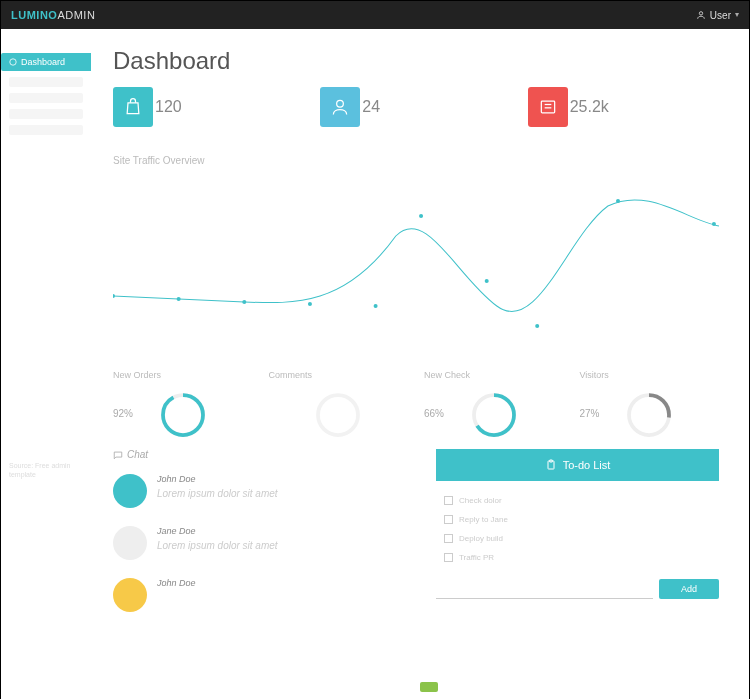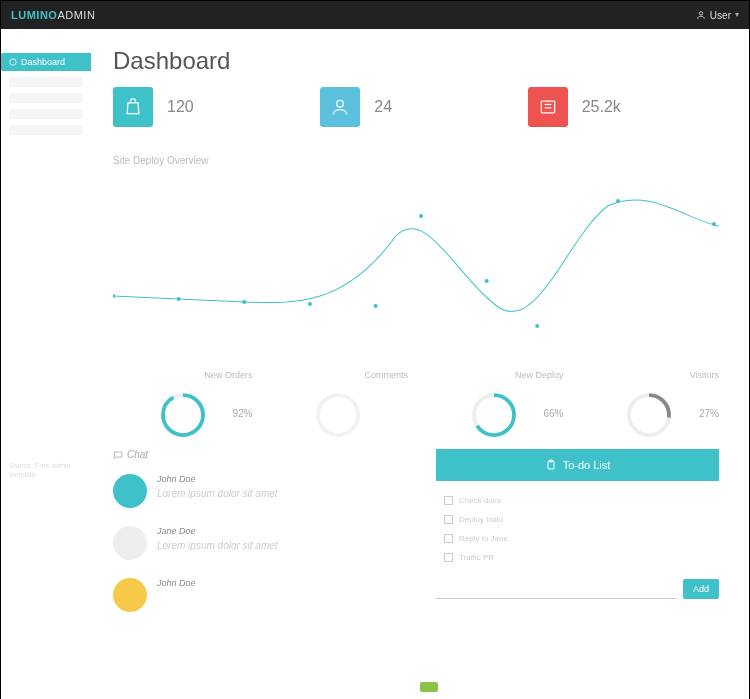--- a/index.html
+++ b/index.html
@@ -13,53 +13,53 @@
     .user-menu svg { width: 10px; height: 10px; }
     .caret { font-size: 8px; color: #aaa; }
     .layout { display: flex; min-height: 671px; }
     .sidebar { width: 90px; background: #fff; padding-top: 24px; }
     .side-item { font-size: 9px; color: #fff; background: #3fc1c9; padding: 4px 8px; border-radius: 2px 0 0 2px; display: flex; align-items: center; gap: 4px; margin-bottom: 6px; }
     .side-item svg { width: 8px; height: 8px; }
     .side-faint { height: 10px; margin: 6px 8px; background: #f5f5f5; border-radius: 2px; }
     .main { flex: 1; padding: 18px 30px 20px 22px; position: relative; }
     .page-title { font-size: 24px; font-weight: 400; color: #555; margin-bottom: 12px; }
     .stats { display: flex; gap: 16px; margin-bottom: 28px; }
-    .stat { flex: 1; display: flex; align-items: center; gap: 14px; }
+    .stat { flex: 1; display: flex; align-items: center; gap: 2px; }
     .stat-icon { width: 40px; height: 40px; border-radius: 3px; display: flex; align-items: center; justify-content: center; }
     .stat-icon svg { width: 20px; height: 20px; stroke: #fff; fill: none; stroke-width: 1.5; }
     .stat-val { font-size: 16px; color: #888; font-weight: 400; }
     .c-cyan { background: #3fc1c9; }
     .c-yellow { background: #f7c948; }
     .c-blue { background: #5bc0de; }
     .c-red { background: #ef5350; }
     .section-label { font-size: 10px; color: #bbb; margin-bottom: 10px; }
     .chart-wrap { height: 170px; position: relative; margin-bottom: 24px; }
     .chart-wrap svg { width: 100%; height: 100%; }
     .gauges { display: flex; gap: 16px; margin-bottom: 30px; }
-    .gauge { flex: 1; text-align: right; }
+    .gauge { flex: 1; text-align: left; }
     .gauge-label { font-size: 9px; color: #bbb; margin-bottom: 10px; }
     .gauge-svg { width: 50px; height: 50px; margin: 0 auto; display: block; }
     .gauge-val { font-size: 10px; color: #aaa; margin-top: -32px; position: relative; }
     .bottom { display: flex; gap: 40px; }
     .chat-col { flex: 1; font-style: italic; }
     .chat-hdr { font-size: 10px; color: #aaa; display: flex; align-items: center; gap: 4px; margin-bottom: 14px; }
     .chat-msg { display: flex; gap: 10px; margin-bottom: 18px; align-items: flex-start; }
     .avatar { width: 34px; height: 34px; border-radius: 50%; display: flex; align-items: center; justify-content: center; font-size: 8px; color: #fff; }
     .av-cyan { background: #3fc1c9; }
     .av-yellow { background: #f7c948; }
     .bubble-name { font-size: 9px; color: #888; margin-bottom: 3px; }
     .bubble-body { font-size: 10px; color: #ccc; line-height: 1.3; }
     .todo-col { flex: 1; }
     .todo-hdr { background: #3fc1c9; color: #fff; text-align: center; padding: 10px 0; font-size: 11px; display: flex; align-items: center; justify-content: center; gap: 6px; margin-bottom: 10px; }
     .todo-hdr svg { width: 12px; height: 12px; }
     .todo-item { display: flex; align-items: center; gap: 6px; padding: 5px 8px; font-size: 8px; color: #ccc; }
     .todo-check { width: 9px; height: 9px; border: 1px solid #ccc; flex-shrink: 0; }
     .todo-add { display: flex; align-items: center; gap: 6px; margin-top: 12px; }
     .todo-input { flex: 1; border: none; border-bottom: 1px solid #ccc; font-size: 9px; padding: 4px 0; outline: none; color: #888; }
-    .todo-btn { background: #3fc1c9; color: #fff; border: none; padding: 5px 10px; font-size: 9px; border-radius: 2px; cursor: pointer; }
+    .todo-btn { background: #3fc1c9; color: #fff; border: none; padding: 5px 22px; font-size: 9px; border-radius: 2px; cursor: pointer; }
     .green-pill { position: absolute; bottom: 8px; left: 50%; width: 18px; height: 10px; background: #8bc34a; border-radius: 2px; }
   </style>
 </head>
 <body>
 
 <div class="outer">
   <div class="topbar">
     <div class="brand">
       <span class="brand-a">LUMINO</span><span class="brand-b">ADMIN</span>
     </div>
@@ -116,21 +116,21 @@
               <svg viewBox="0 0 24 24">
                 <rect x="4" y="5" width="16" height="14" rx="1"></rect>
                 <line x1="8" y1="9" x2="16" y2="9"></line>
                 <line x1="8" y1="13" x2="16" y2="13"></line>
               </svg>
             </div>
           <div class="stat-val">25.2k</div>
         </div>
       </div>
 
-      <div class="section-label">Site Deploy Overview</div>
+      <div class="section-label">Site Traffic Overview</div>
       <div class="chart-wrap">
         <svg viewBox="0 0 600 170" preserveAspectRatio="none">
           <path d="M 0 120 C 40 122, 80 124, 130 126 C 180 128, 230 130, 280 60 C 310 30, 340 100, 380 130 C 420 160, 450 60, 490 30 C 530 10, 570 45, 600 50" fill="none" stroke="#3fc1c9" stroke-width="1"></path>
           <circle cx="0" cy="120" r="2" fill="#3fc1c9"></circle>
           <circle cx="65" cy="123" r="2" fill="#3fc1c9"></circle>
           <circle cx="130" cy="126" r="2" fill="#3fc1c9"></circle>
           <circle cx="195" cy="128" r="2" fill="#3fc1c9"></circle>
           <circle cx="260" cy="130" r="2" fill="#3fc1c9"></circle>
           <circle cx="305" cy="40" r="2" fill="#3fc1c9"></circle>
           <circle cx="370" cy="105" r="2" fill="#3fc1c9"></circle>
@@ -150,21 +150,21 @@
           <div class="gauge-val">92%</div>
         </div>
         <div class="gauge">
           <div class="gauge-label">Comments</div>
           <svg class="gauge-svg" viewBox="0 0 40 40">
               <circle cx="20" cy="20" r="16" fill="none" stroke="#f2f2f2" stroke-width="3"></circle>
             </svg>
           <div class="gauge-val"></div>
         </div>
         <div class="gauge">
-          <div class="gauge-label">New Deploy</div>
+          <div class="gauge-label">New Check</div>
           <svg class="gauge-svg" viewBox="0 0 40 40">
               <circle cx="20" cy="20" r="16" fill="none" stroke="#eee" stroke-width="3"></circle>
               <circle cx="20" cy="20" r="16" fill="none" stroke="#3fc1c9" stroke-width="3" stroke-dasharray="66 100" transform="rotate(-90 20 20)" pathLength="100"></circle>
             </svg>
           <div class="gauge-val">66%</div>
         </div>
         <div class="gauge">
           <div class="gauge-label">Visitors</div>
           <svg class="gauge-svg" viewBox="0 0 40 40">
               <circle cx="20" cy="20" r="16" fill="none" stroke="#eee" stroke-width="3"></circle>
@@ -211,25 +211,25 @@
                 <rect x="9" y="2" width="6" height="4" rx="1"></rect>
               </svg>
             <span>To-do List</span>
           </div>
           <div class="todo-item">
               <div class="todo-check"></div>
               <span>Check dolor</span>
             </div>
           <div class="todo-item">
               <div class="todo-check"></div>
+              <span>Reply to Jane</span>
+            </div>
+          <div class="todo-item">
+              <div class="todo-check"></div>
               <span>Deploy build</span>
-            </div>
-          <div class="todo-item">
-              <div class="todo-check"></div>
-              <span>Reply to Jane</span>
             </div>
           <div class="todo-item">
               <div class="todo-check"></div>
               <span>Traffic PR</span>
             </div>
           <div class="todo-add">
             <input class="todo-input" type="text" style="">
             <button class="todo-btn">Add</button>
           </div>
         </div>

